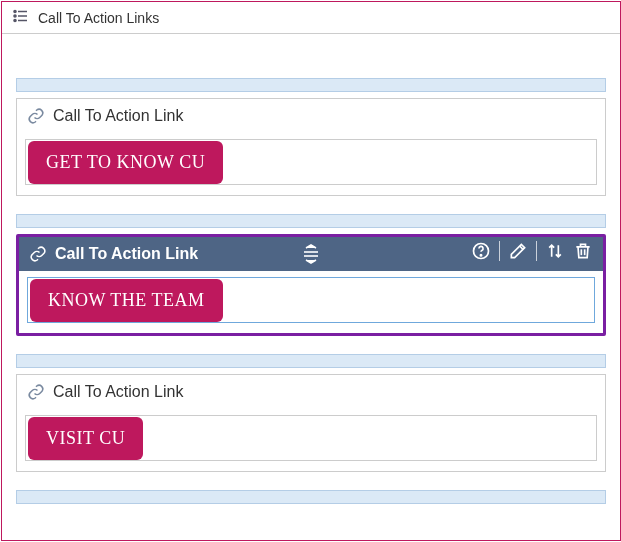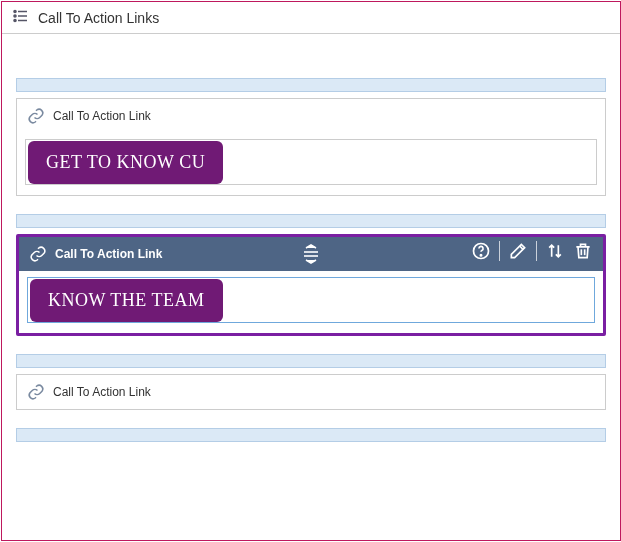--- a/index.html
+++ b/index.html
@@ -37,37 +37,37 @@
   }
   .dropzone.first { margin-top: 34px; }
   .block {
     border: 1px solid #ccc;
   }
   .block-header {
     display: flex;
     align-items: center;
     gap: 8px;
     padding: 8px 10px;
-    font-size: 12px;
+    font-size: 16px;
     color: #333;
     position: relative;
   }
   .block-header .link-icon { width: 18px; height: 18px; }
   .block-body {
     padding: 6px 8px 10px 8px;
   }
   .cta-field {
     border: 1px solid #ccc;
     height: 46px;
     display: flex;
     align-items: center;
     padding-left: 2px;
   }
   .cta-btn {
-    background: #701a75;
+    background: #be185d;
     color: #fff;
     font-family: Georgia, 'Times New Roman', serif;
     font-size: 18px;
     padding: 11px 18px;
     border-radius: 6px;
     letter-spacing: 0.5px;
   }
   
   .block.selected {
     border: 3px solid #7a1fa2;
@@ -205,18 +205,23 @@
     <div class="block">
       <div class="block-header">
         <span class="link-icon">
           <svg viewBox="0 0 24 24" fill="none" stroke="#7a8aa0" stroke-width="2">
             <path d="M10 14a5 5 0 0 0 7 0l3-3a5 5 0 0 0-7-7l-1 1"></path>
             <path d="M14 10a5 5 0 0 0-7 0l-3 3a5 5 0 0 0 7 7l1-1"></path>
           </svg>
         </span>
         <span class="title">Call To Action Link</span>
       </div>
+      <div class="block-body">
+        <div class="cta-field">
+          <span class="cta-btn">VISIT CU</span>
+        </div>
+      </div>
     </div>
 
     <div class="dropzone"></div>
 
   </div>
 </div>
 
 </body></html>

